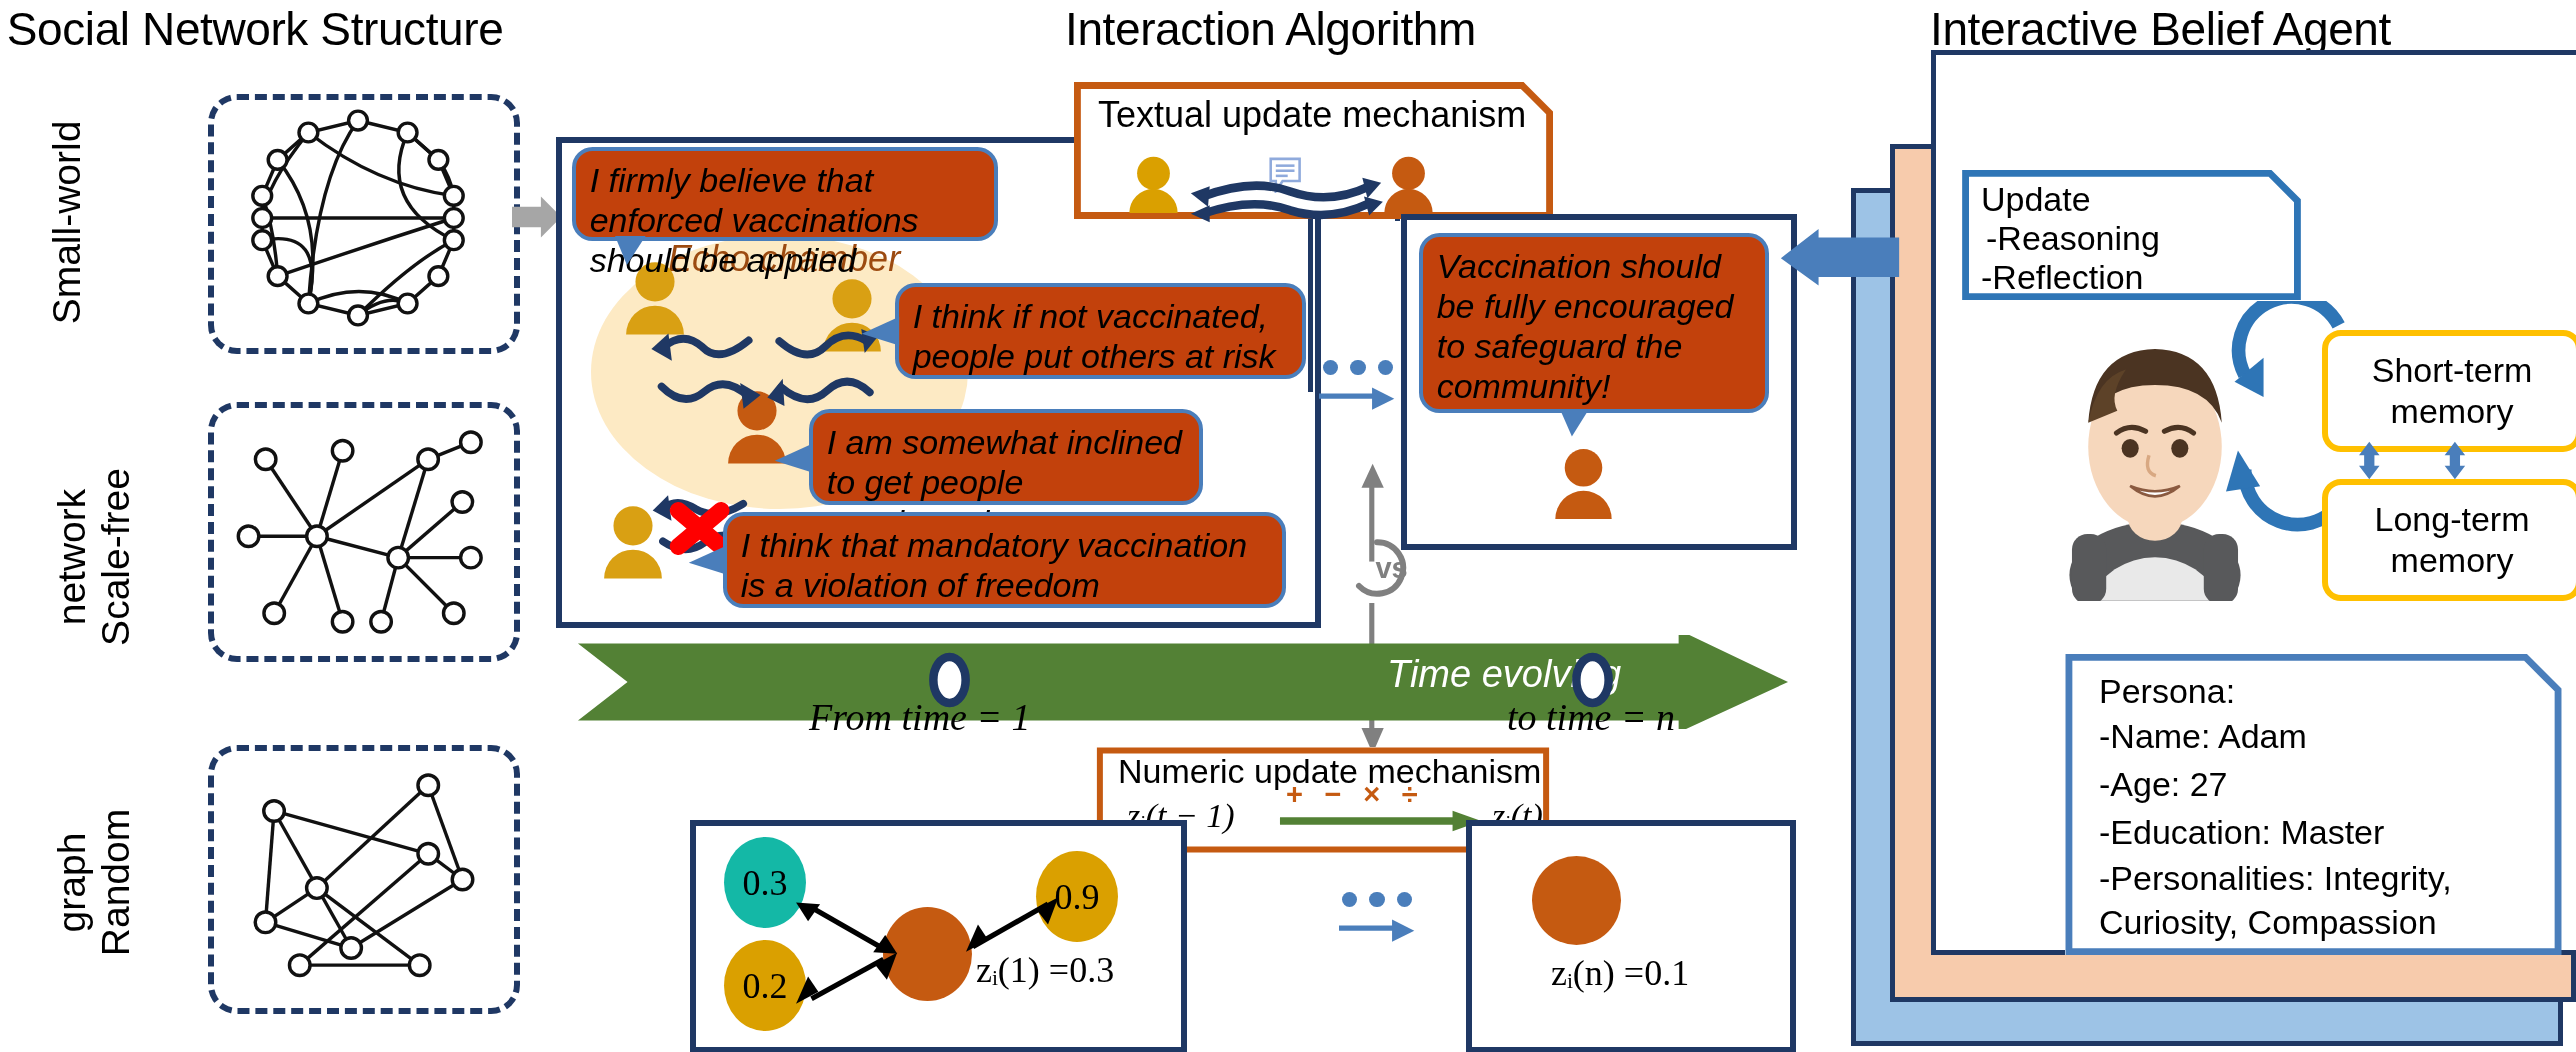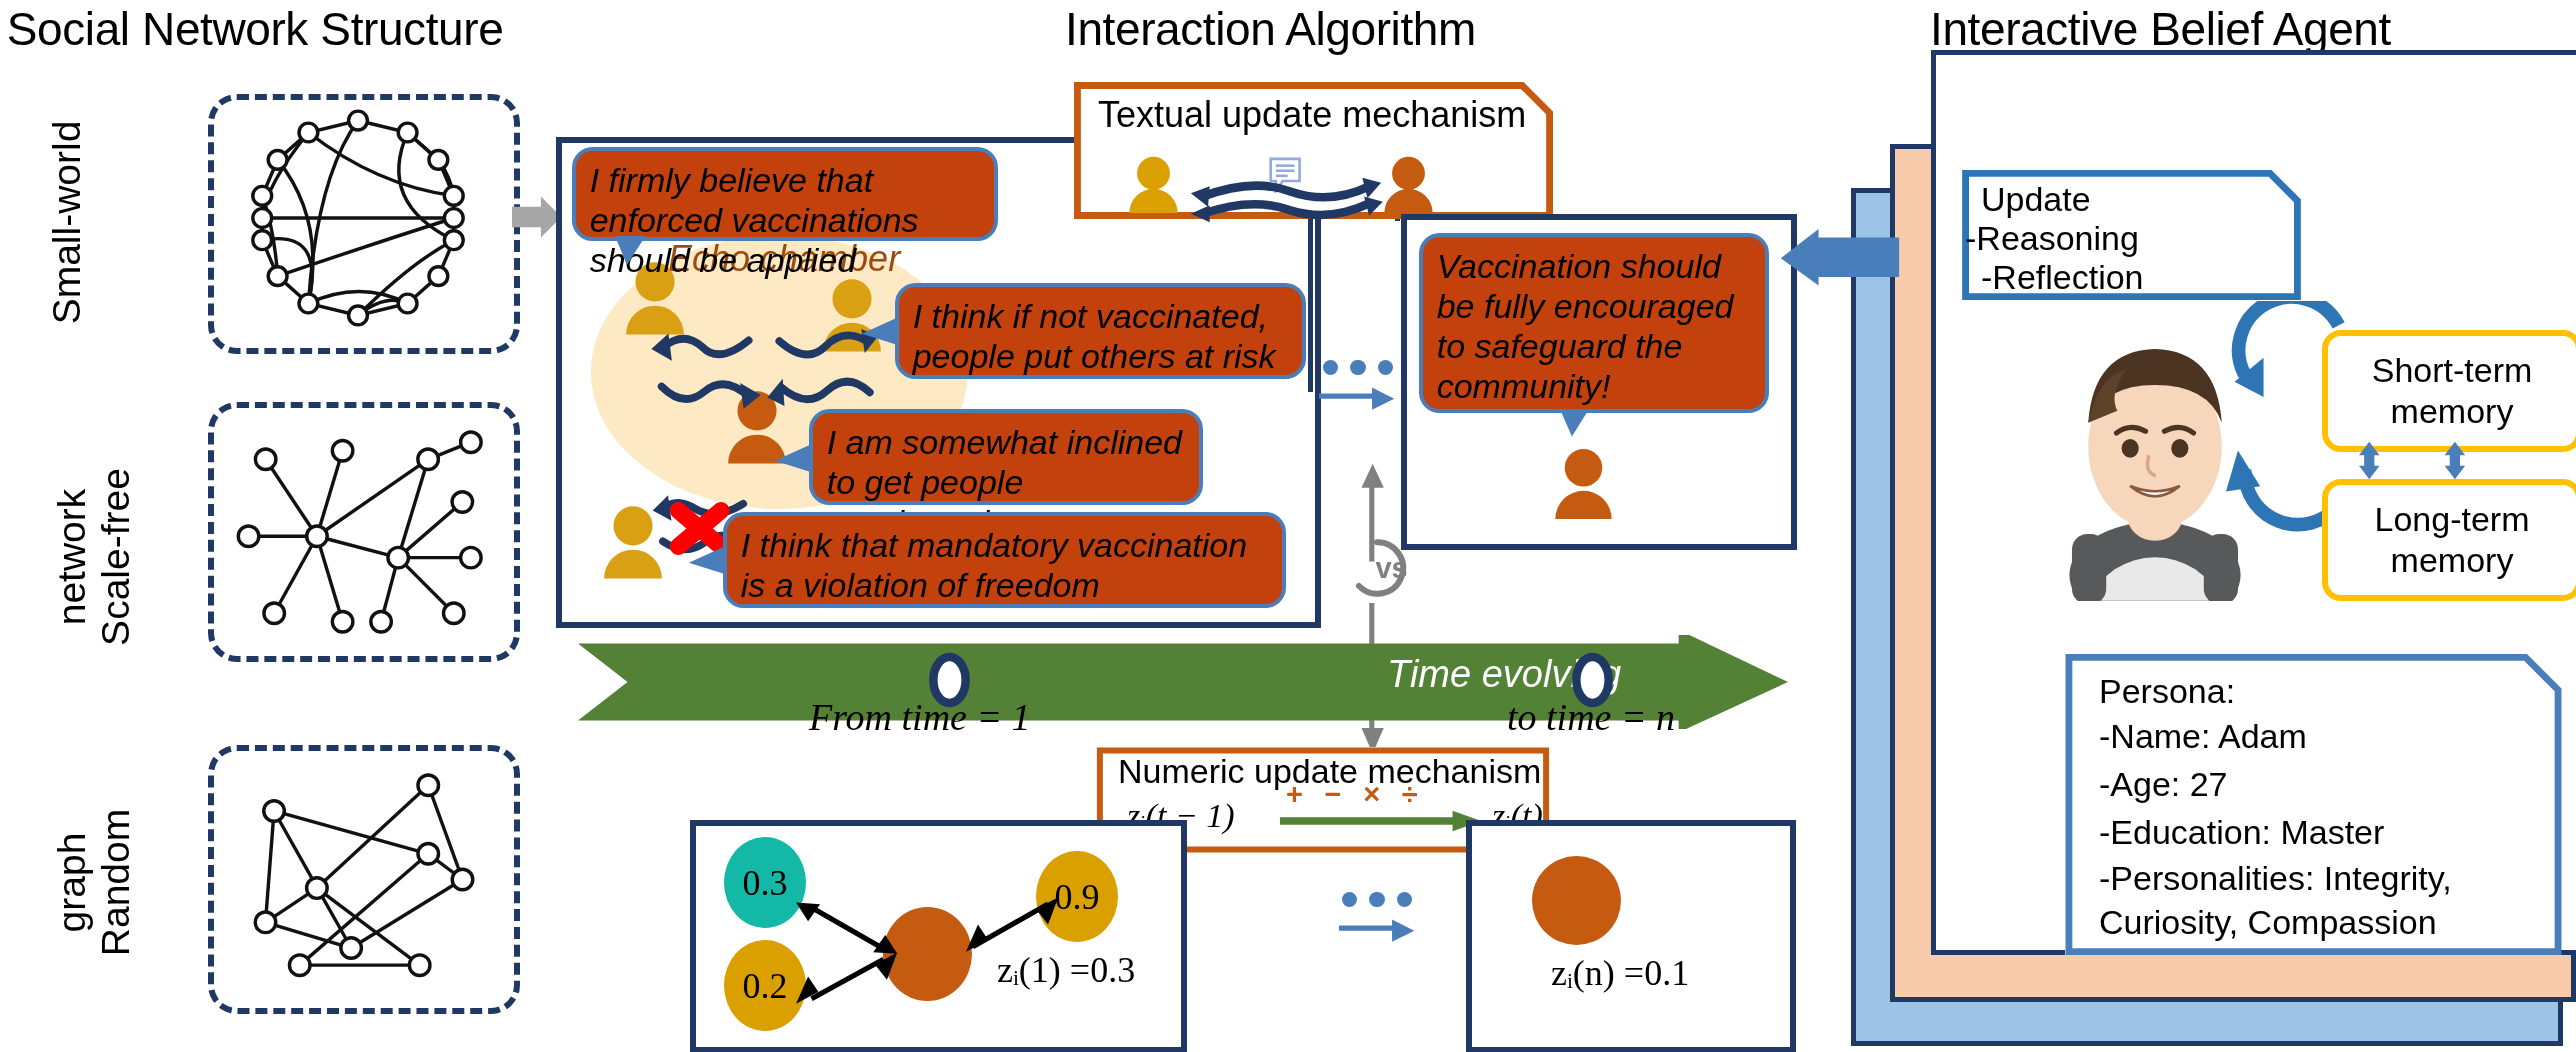--- a/index.html
+++ b/index.html
@@ -360,21 +360,21 @@
   <div style="position:absolute;left:396px;top:50px;font-family:'Liberation Serif',serif;
               font-style:italic;font-size:34px;">zᵢ(t)</div>
 </div>
 
 <div class="navybox" style="left:690px;top:820px;width:485px;height:221px;"></div>
 <div class="numnode" style="left:724px;top:837px;width:82px;height:91px;background:#14b8a6;">0.3</div>
 <div class="numnode" style="left:1036px;top:851px;width:82px;height:91px;background:#daa000;">0.9</div>
 <div class="numnode" style="left:724px;top:940px;width:82px;height:91px;background:#daa000;">0.2</div>
 <div class="numnode" style="left:883px;top:907px;width:89px;height:94px;background:#c55a11;"></div>
 <div style="position:absolute;left:976px;top:949px;font-family:'Liberation Serif',serif;
-            font-size:36px;white-space:nowrap;margin-left:21px;">zᵢ(1) =0.3</div>
+            font-size:36px;white-space:nowrap;">zᵢ(1) =0.3</div>
 <svg style="position:absolute;left:796px;top:899px;" width="103" height="60" viewBox="0 0 120 70">
   <path d="M18 10 L102 58" stroke="#000" stroke-width="6"></path>
   <path d="M0 4 L28 6 L14 26 Z" fill="#000"></path>
     <path d="M118 64 L90 62 L104 42 Z" fill="#000"></path>
 </svg>
 <svg style="position:absolute;left:966px;top:892px;" width="94" height="65" viewBox="0 0 110 76">
   <path d="M8 64 L96 14" stroke="#000" stroke-width="6"></path>
   <path d="M0 70 L26 56 L14 38 Z" fill="#000"></path>
     <path d="M108 6 L82 20 L96 38 Z" fill="#000"></path>
 </svg>
@@ -405,21 +405,21 @@
 
 <svg style="position:absolute;left:1779px;top:229px;" width="122" height="60" viewBox="0 0 142 70">
   <path d="M140 10 L46 10 L46 0 L2 34 L46 66 L46 56 L140 56 Z" fill="#4a7ebb"></path>
 </svg>
 
 <div class="rbox" style="left:1962px;top:170px;width:339px;height:130px;">
   <svg width="339" height="130" style="position:absolute;left:0;top:0;" viewBox="0 0 396 152">
     <path d="M4 4 L360 4 L392 36 L392 148 L4 148 Z" fill="#fff" stroke="#2e75b6" stroke-width="8"></path>
   </svg>
   <div style="position:absolute;left:19px;top:8.6px;">Update</div>
-  <div style="position:absolute;left:3px;top:48px;">-Reasoning</div>
+  <div style="position:absolute;left:24px;top:48px;">-Reasoning</div>
   <div style="position:absolute;left:19px;top:87px;">-Reflection</div>
 </div>
 
 <svg class="avatar" style="left:2048px;top:318px;" width="214" height="283" viewBox="0 0 250 330">
   <ellipse cx="125" cy="300" rx="100" ry="62" fill="#58595b"></ellipse>
   <path d="M50 330 a78 70 0 0 1 150 0 z" fill="#e9e9e9"></path>
   <rect x="28" y="252" width="40" height="82" rx="18" fill="#58595b"></rect>
   <rect x="182" y="252" width="40" height="82" rx="18" fill="#58595b"></rect>
   <ellipse cx="125" cy="150" rx="78" ry="96" fill="#f6d7bc"></ellipse>
   <ellipse cx="125" cy="232" rx="32" ry="28" fill="#f6d7bc"></ellipse>

